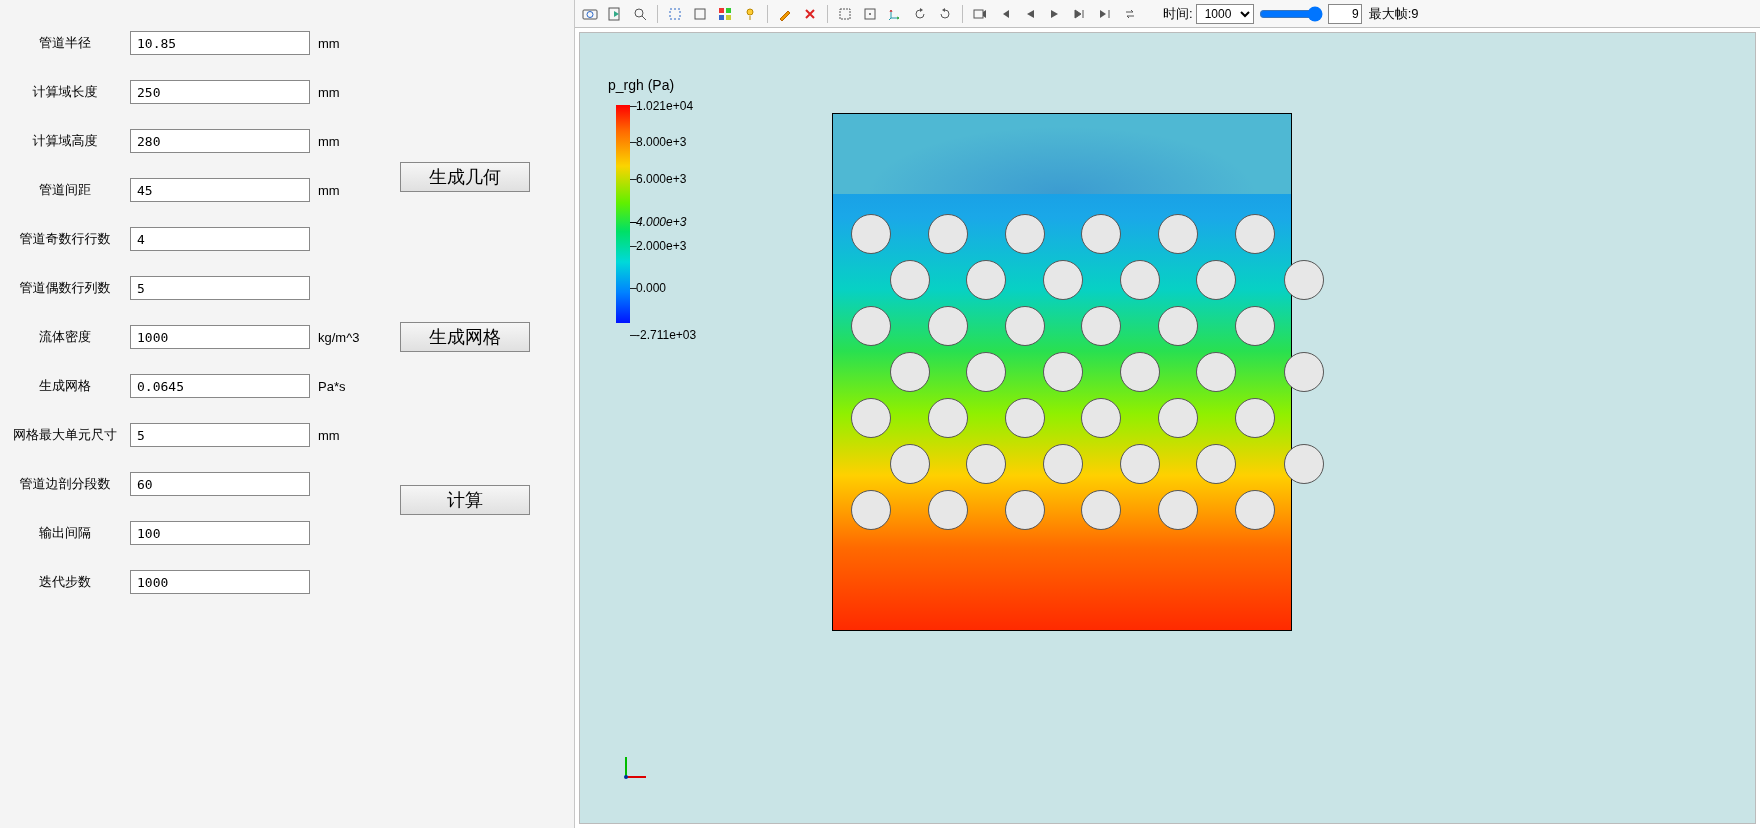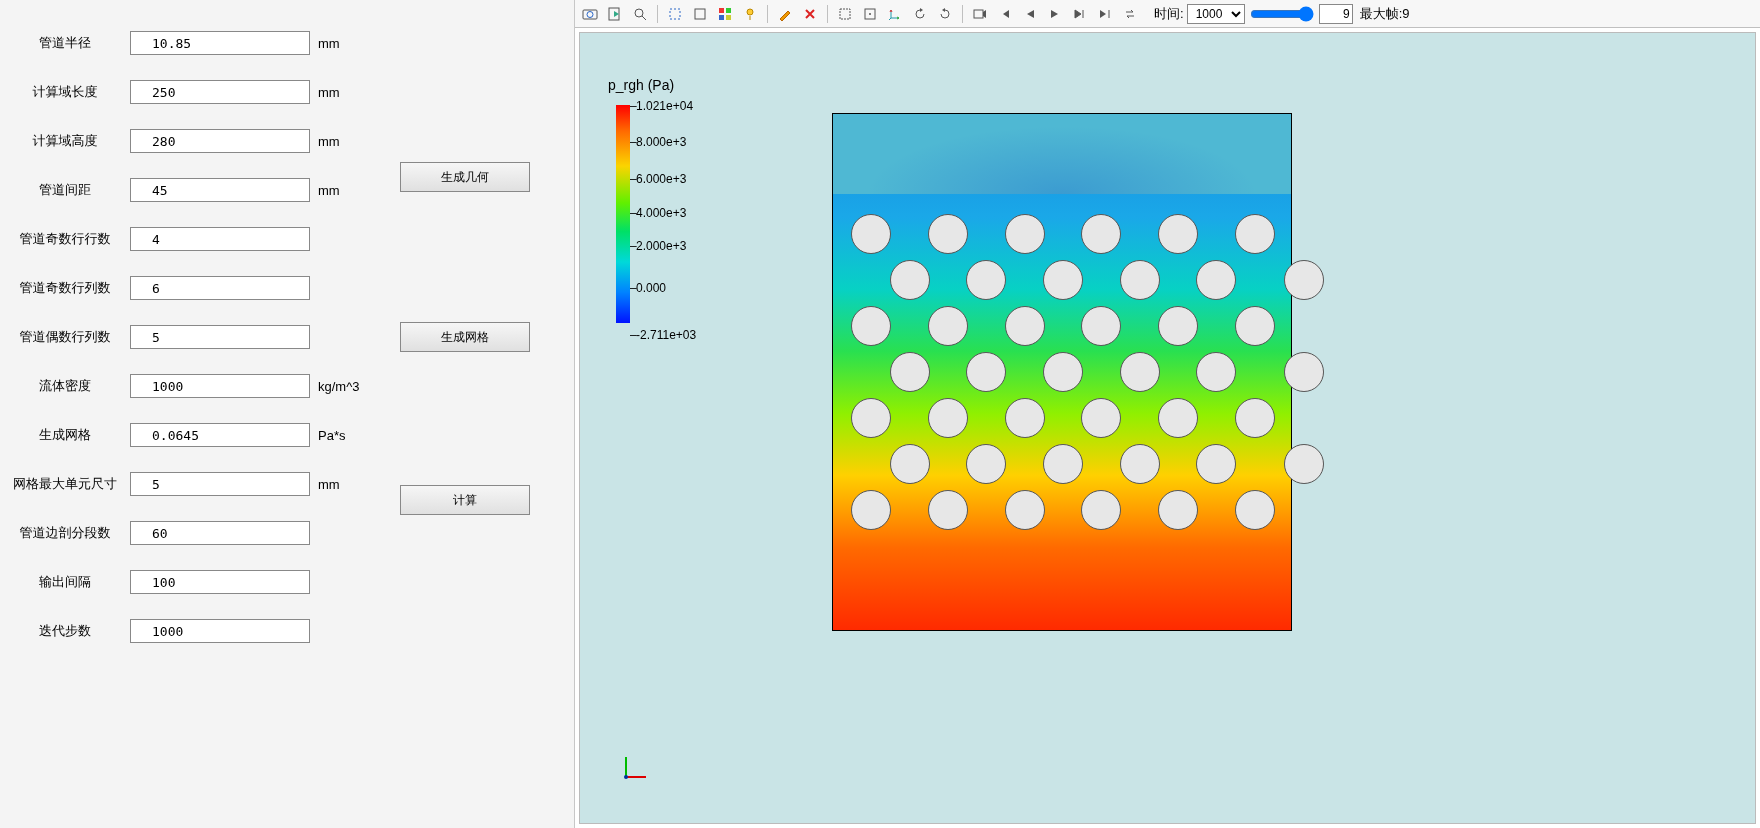--- a/index.html
+++ b/index.html
@@ -3,24 +3,24 @@
   <meta charset="utf-8">
   <style>
     * { box-sizing: border-box; font-family: "Microsoft YaHei", Arial, sans-serif; }
     html, body { margin: 0; padding: 0; }
     body { display: flex; width: 1760px; height: 828px; background: #f0f0f0; font-size: 13px; }
 
     
     #left-panel { width: 575px; height: 828px; padding: 28px 0 0 0; border-right: 1px solid #c7c7c7; background: #f4f4f4; position: relative; }
     .param-row { display: flex; align-items: center; height: 30px; margin-bottom: 19px; }
     .param-label { width: 130px; text-align: center; }
-    .param-row input[type=text] { width: 180px; height: 24px; padding: 2px 21px; border: 1px solid #888; background: #fff; font-family: monospace, "SimSun"; font-size: 13px; }
+    .param-row input[type=text] { width: 180px; height: 24px; padding: 2px 6px; border: 1px solid #888; background: #fff; font-family: monospace, "SimSun"; font-size: 13px; }
     .param-unit { width: 55px; padding-left: 8px; }
 
-    .side-btn { position: absolute; left: 400px; width: 130px; height: 30px; border: 1px solid #888; background: linear-gradient(#f6f6f6,#e0e0e0); cursor: pointer; font-size: 12px; }
+    .side-btn { position: absolute; left: 400px; width: 130px; height: 30px; border: 1px solid #888; background: linear-gradient(#f6f6f6,#e0e0e0); cursor: pointer; font-size: 18px; }
     #btn-geom { top: 162px; }
     #btn-mesh { top: 322px; }
     #btn-calc { top: 485px; }
 
     
     #right-panel { flex: 1; display: flex; flex-direction: column; background: #fff; }
 
     
     #tabs { display: flex; align-items: flex-end; height: 24px; border-bottom: 1px solid #a0a0a0; background: #f4f4f4; padding-left: 8px; }
     .tab { padding: 3px 14px 3px; margin-right: 2px; border: 1px solid transparent; border-bottom: none; cursor: pointer; font-size: 12px; border-radius: 2px 2px 0 0; }
@@ -75,25 +75,20 @@
         <div class="param-label">管道间距</div>
         <input type="text" value="45" style="">
         <div class="param-unit">mm</div>
       </div>
       <div class="param-row">
         <div class="param-label">管道奇数行行数</div>
         <input type="text" value="4" style="">
         <div class="param-unit"></div>
       </div>
       <div class="param-row">
-        <div class="param-label">管道奇数行列数</div>
-        <input type="text" value="6" style="">
-        <div class="param-unit"></div>
-      </div>
-      <div class="param-row">
         <div class="param-label">管道偶数行列数</div>
         <input type="text" value="5" style="">
         <div class="param-unit"></div>
       </div>
       <div class="param-row">
         <div class="param-label">流体密度</div>
         <input type="text" value="1000" style="">
         <div class="param-unit">kg/m^3</div>
       </div>
       <div class="param-row">
@@ -248,36 +243,36 @@
         <svg width="12" height="12">
           <path d="M1 2l6 4-6 4zM9 2v8" fill="#555"></path>
           <line x1="10" y1="2" x2="10" y2="10" stroke="#555"></line>
         </svg>
       </span>
     <span class="tbtn">
         <svg width="14" height="14">
           <path d="M3 5h7l-2-2M11 9H4l2 2" fill="none" stroke="#555"></path>
         </svg>
       </span>
-    <span style="margin-left:10px">时间:</span>
+    <span style="margin-left:19px">时间:</span>
     <select id="time-select"><option>1000</option></select>
     <input id="frame-slider" type="range" min="0" max="9" value="9" style="">
     <input id="frame-input" type="text" value="9" style="">
     <span style="margin-left:4px">最大帧:9</span>
   </div>
 
   <div id="viewport">
     <div id="legend">
       <div id="legend-title">p_rgh (Pa)</div>
       <div id="legend-bar"></div>
       <div id="legend-ticks">
           <div class="legend-tick" style="top: 22px;">1.021e+04</div>
           <div class="legend-tick" style="top: 58.3333px;">8.000e+3</div>
           <div class="legend-tick" style="top: 94.6667px;">6.000e+3</div>
-          <div class="legend-tick" style="top: 129px;">4.000e+3</div>
+          <div class="legend-tick" style="top: 138px; font-style: italic;">4.000e+3</div>
           <div class="legend-tick" style="top: 162px; text-align: center;">2.000e+3</div>
           <div class="legend-tick" style="top: 203.667px;">0.000</div>
           <div class="legend-tick" style="top: 240px; margin-top: 11px;">-2.711e+03</div>
         </div>
     </div>
 
     <div id="contour">
       <div id="bank-top"></div>
       <div id="pipes">
           <div class="pipe" style="height: 39.928px; width: 39.928px; left: 18.3693px; top: 100.036px;"></div>

